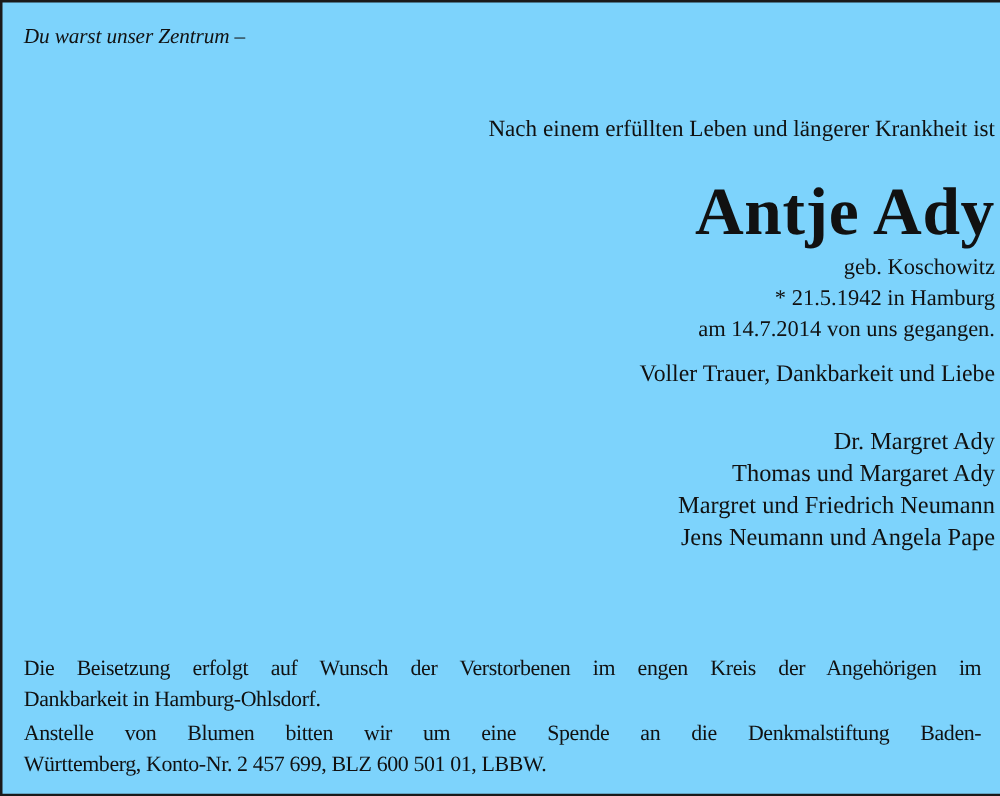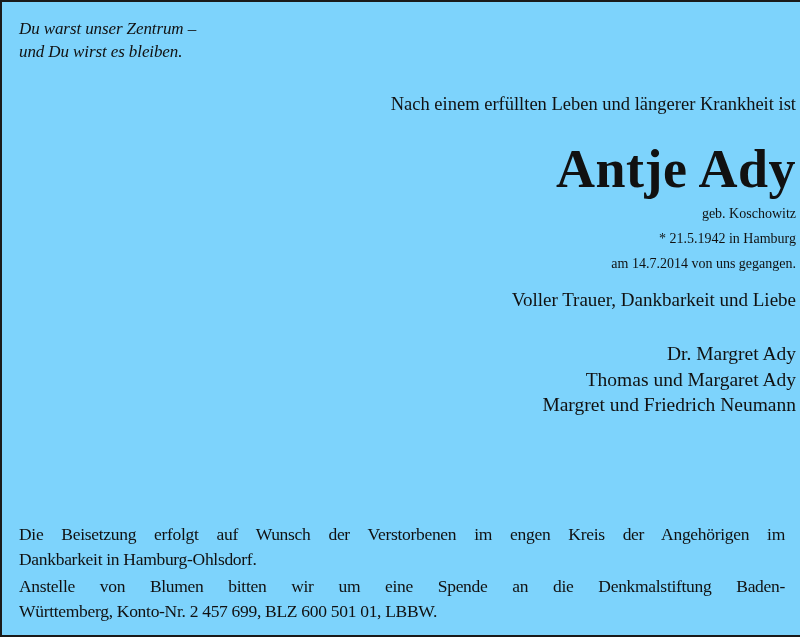--- a/index.html
+++ b/index.html
@@ -49,21 +49,21 @@
     }
     .name {
       top: 136px;
       font-size: 54px;
       font-weight: bold;
       line-height: 62px;
       letter-spacing: 0.5px;
     }
     .details {
       top: 199px;
-      font-size: 14px;
+      font-size: 18px;
       line-height: 25px;
     }
     .mourning {
       top: 286px;
       font-size: 19px;
       line-height: 24px;
     }
     .family {
       top: 339px;
       font-size: 19.5px;
@@ -87,39 +87,39 @@
       text-align-last: justify;
     }
   </style>
 </head>
 <body>
 
 <div class="frame">
 
   <div class="motto">
     <span class="line">Du warst unser Zentrum –</span>
-    <span class="line">und Du wirst es bleiben.</span>
   </div>
 
   <div class="center-block intro">Nach einem erfüllten Leben und längerer Krankheit ist</div>
 
   <div class="center-block name">Antje Ady</div>
 
   <div class="center-block details">
     <span class="line">geb. Koschowitz</span>
     <span class="line">* 21.5.1942 in Hamburg</span>
     <span class="line">am 14.7.2014 von uns gegangen.</span>
   </div>
 
   <div class="center-block mourning">Voller Trauer, Dankbarkeit und Liebe</div>
 
   <div class="center-block family">
     <span class="line">Dr. Margret Ady</span>
     <span class="line">Thomas und Margaret Ady</span>
     <span class="line">Margret und Friedrich Neumann</span>
+    <span class="line">Jens Neumann und Angela Pape</span>
   </div>
 
   <div class="para para1">
     <span class="justify-line">Die Beisetzung erfolgt auf Wunsch der Verstorbenen im engen Kreis der Angehörigen im</span>
     <span class="line">Dankbarkeit in Hamburg-Ohlsdorf.</span>
   </div>
 
   <div class="para para2">
     <span class="justify-line">Anstelle von Blumen bitten wir um eine Spende an die Denkmalstiftung Baden-</span>
     <span class="line">Württemberg, Konto-Nr. 2 457 699, BLZ 600 501 01, LBBW.</span>

